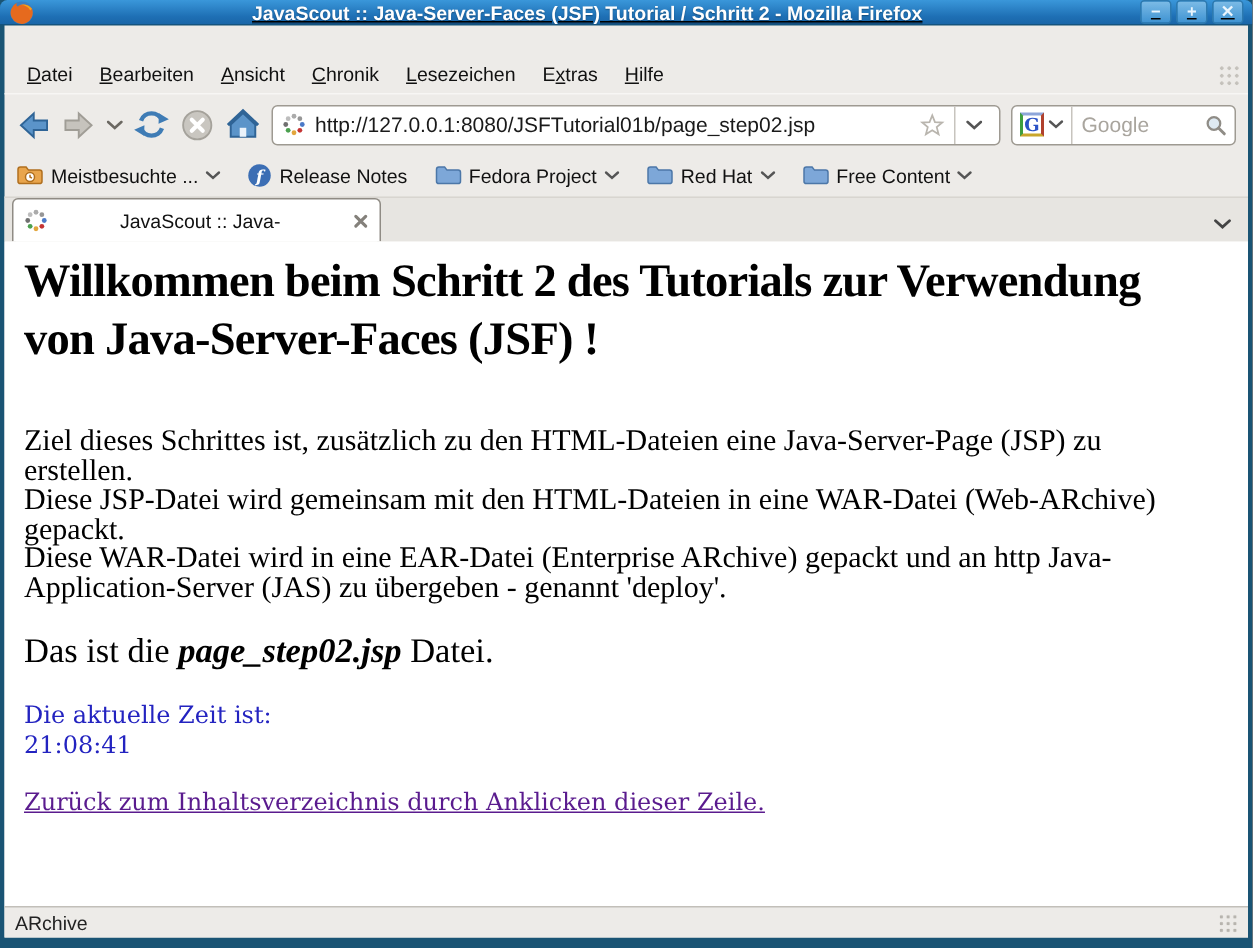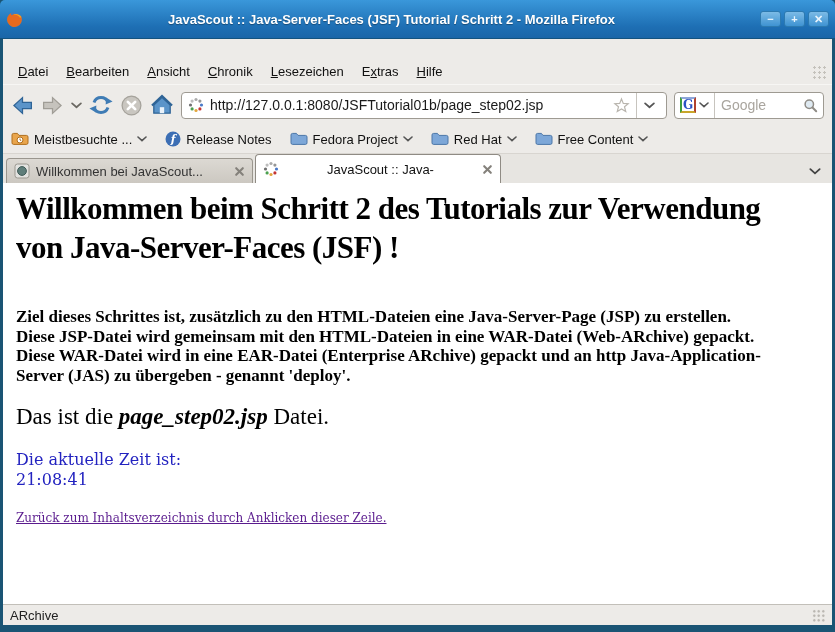--- a/index.html
+++ b/index.html
@@ -1,23 +1,23 @@
 <!DOCTYPE html>
 <html lang="de"><head>
 <meta charset="utf-8">
 <style>
   html,body{margin:0;padding:0;background:#555;}
   *{box-sizing:border-box;}
   body{font-family:"Liberation Sans",sans-serif;}
   .window{width:835px;height:632px;background:#1a5474;padding:0 3px 7px 3px;
     display:flex;flex-direction:column;position:relative;}
   
-  .titlebar{height:39px;margin:0 -3px;border-radius:5px 5px 0 0;
+  .titlebar{height:17px;margin:0 -3px;border-radius:5px 5px 0 0;
     background:linear-gradient(#3a97da,#1e6fb4 70%,#1a66a8);
-    display:flex;align-items:center;padding:0 6px;border-bottom:1px solid #14537f;}
+    display:flex;align-items:center;padding:0 6px;border-bottom:1px solid #14537f;text-decoration:underline;}
   .titlebar .fficon{width:17px;height:17px;flex:0 0 auto;}
   .titletext{flex:1;text-align:center;color:#fff;font-weight:bold;font-size:13px;
     text-shadow:0 1px 1px rgba(0,0,0,.35);white-space:nowrap;overflow:hidden;}
   .winbtns{display:flex;gap:3px;}
   .winbtn{width:21px;height:16px;border-radius:3px;border:1px solid #2d7ab0;
     background:linear-gradient(#7cbbe6,#3f93d2);color:#eaf5fd;font-size:11px;line-height:14px;
     text-align:center;font-weight:bold;cursor:default;}
   
   .chrome{flex:1;display:flex;flex-direction:column;background:#edebe8;min-height:0;}
   .menubar{height:25px;display:flex;align-items:center;padding:0 6px;font-size:13px;color:#111;margin-top:20px;}
@@ -52,27 +52,27 @@
   .tab.inactive{background:linear-gradient(#dcd9d3,#ccc8c1);color:#333;width:247px;height:25px;}
   .tab.active{background:#fff;color:#111;width:246px;height:29px;border-color:#8f8b84;margin-left:2px;gap:48px;}
   .tabtitle{flex:1;white-space:nowrap;overflow:hidden;}
   .tablist-btn{margin-left:auto;padding:0 8px 8px 0;color:#444;}
   
   .content{flex:1;background:#fff;padding:6px 13px 0 13px;overflow:hidden;
     font-family:"Liberation Serif",serif;color:#000;}
   .content .inner{max-width:788px;}
   h1.heading{font-size:31px;line-height:39px;font-weight:bold;margin:0 0 40px 0;
     letter-spacing:-0.5px;max-width:812px;}
-  .para{font-size:17px;line-height:19.5px;margin:0 0 19px 0;max-width:772px;font-weight:bold;}
+  .para{font-size:20px;line-height:19.5px;margin:0 0 19px 0;max-width:772px;}
   .fileline{font-size:23px;margin:0 0 20px 0;}
   .fileline .file{font-weight:bold;font-style:italic;}
   .timeblock{font-family:"DejaVu Serif",serif;font-size:16px;line-height:19.5px;margin:0 0 19px 0;}
   .ipline{font-size:17px;margin:0 0 18px 0;}
   .ipline .ip{font-weight:bold;}
-  .pagelink{font-family:"DejaVu Serif",serif;font-size:12px;text-decoration:underline;cursor:pointer;}
+  .pagelink{font-family:"DejaVu Serif",serif;font-size:16px;text-decoration:underline;cursor:pointer;}
   
   .statusbar{height:21px;background:#edebe8;border-top:1px solid #c2bfb9;display:flex;
     align-items:center;padding:0 7px;font-size:13px;color:#222;}
   .statusbar .grip{margin-left:auto;width:13px;height:13px;
     background-image:radial-gradient(#b7b4ae 1.2px,transparent 1.3px);background-size:4.5px 4.5px;}
   svg{display:block;}
 </style>
 </head>
 <body>
 
@@ -255,29 +255,20 @@
             <use href="#i-folder"></use>
           </svg>
         <span>Free Content</span>
         <svg class="chev" width="10" height="6" viewBox="0 0 10 6">
             <use href="#i-chev"></use>
           </svg>
       </span>
     </div>
 
     <div class="tabstrip">
-      <div class="tab inactive">
-        <svg width="16" height="16" viewBox="0 0 16 16">
-            <use href="#i-globe"></use>
-          </svg>
-        <span class="tabtitle">Willkommen bei JavaScout...</span>
-        <svg width="11" height="11" viewBox="0 0 10 10">
-            <use href="#i-x"></use>
-          </svg>
-      </div>
       <div class="tab active">
         <svg width="16" height="16" viewBox="0 0 16 16">
             <use href="#i-dots"></use>
           </svg>
         <span class="tabtitle">JavaScout :: Java-Server-F...</span>
         <svg width="11" height="11" viewBox="0 0 10 10">
             <use href="#i-x"></use>
           </svg>
       </div>
       <span class="tablist-btn">

